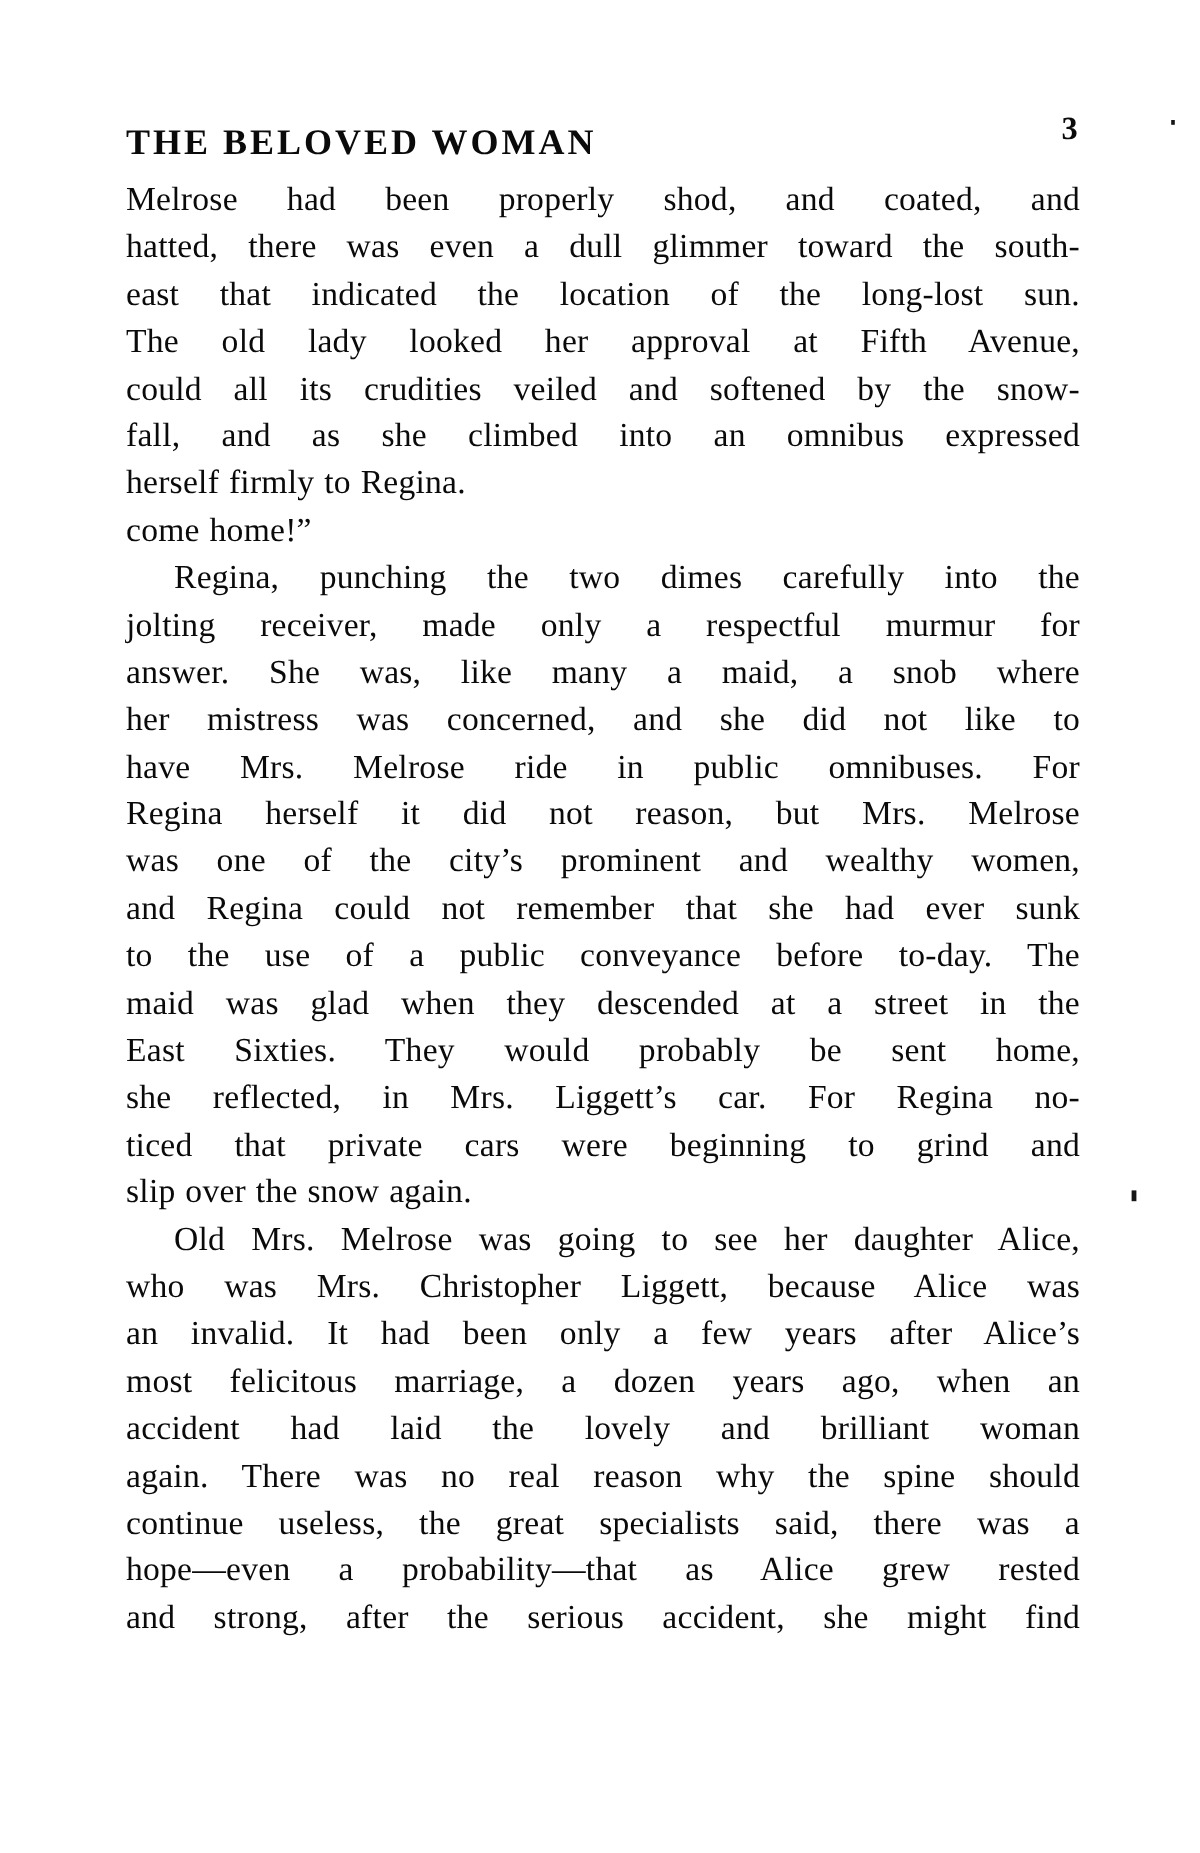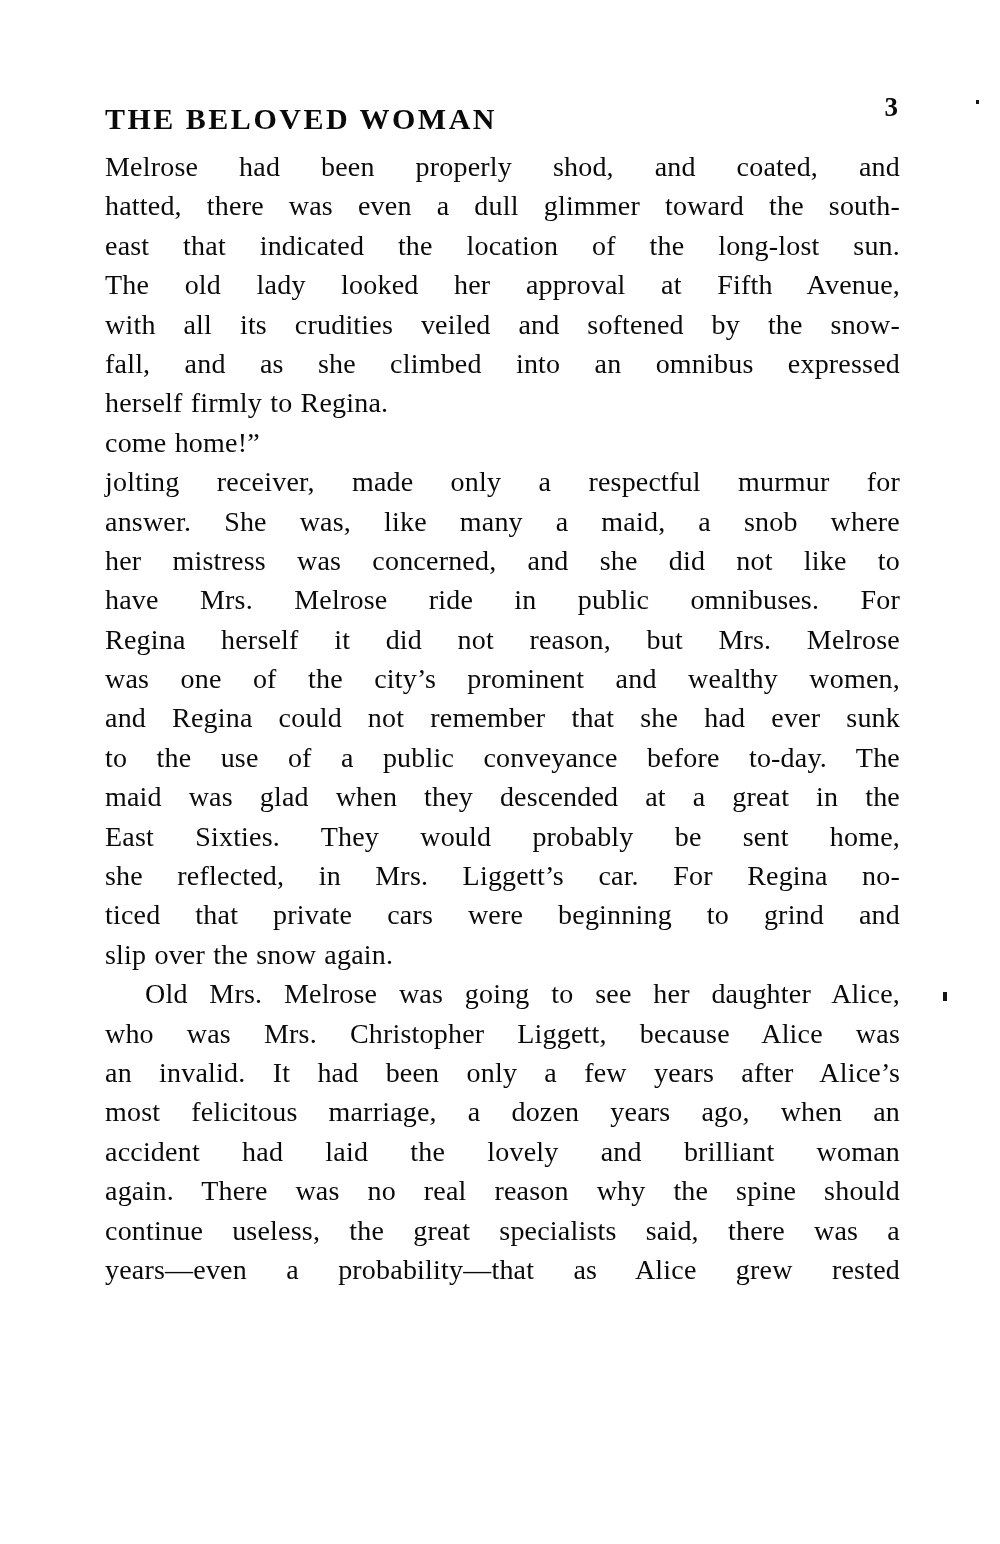--- a/index.html
+++ b/index.html
@@ -79,41 +79,43 @@
 <div class="page">
   <div class="header">
     <span class="running-title">THE BELOVED WOMAN</span>
     <span class="page-number">3</span>
   </div>
   <div class="body-text" id="body-text">
       <div class="line justify">Melrose had been properly shod, and coated, and</div>
       <div class="line justify">hatted, there was even a dull glimmer toward the south-</div>
       <div class="line justify">east that indicated the location of the long-lost sun.</div>
       <div class="line justify">The old lady looked her approval at Fifth Avenue,</div>
-      <div class="line justify">with all its crudities veiled and softened by the snow-</div>
+      <div class="line justify">could all its crudities veiled and softened by the snow-</div>
       <div class="line justify">fall, and as she climbed into an omnibus expressed</div>
       <div class="line last">herself firmly to Regina.</div>
       <div class="line last">come home!”</div>
+      <div class="line justify indent">Regina, punching the two dimes carefully into the</div>
       <div class="line justify">jolting receiver, made only a respectful murmur for</div>
       <div class="line justify">answer.  She was, like many a maid, a snob where</div>
       <div class="line justify">her mistress was concerned, and she did not like to</div>
       <div class="line justify">have Mrs. Melrose ride in public omnibuses.  For</div>
       <div class="line justify">Regina herself it did not reason, but Mrs. Melrose</div>
       <div class="line justify">was one of the city’s prominent and wealthy women,</div>
       <div class="line justify">and Regina could not remember that she had ever sunk</div>
       <div class="line justify">to the use of a public conveyance before to-day.  The</div>
-      <div class="line justify">maid was glad when they descended at a great in the</div>
+      <div class="line justify">maid was glad when they descended at a street in the</div>
       <div class="line justify">East Sixties.  They would probably be sent home,</div>
       <div class="line justify">she reflected, in Mrs. Liggett’s car.  For Regina no-</div>
       <div class="line justify">ticed that private cars were beginning to grind and</div>
       <div class="line last">slip over the snow again.</div>
       <div class="line justify indent">Old Mrs. Melrose was going to see her daughter Alice,</div>
       <div class="line justify">who was Mrs. Christopher Liggett, because Alice was</div>
       <div class="line justify">an invalid.  It had been only a few years after Alice’s</div>
       <div class="line justify">most felicitous marriage, a dozen years ago, when an</div>
       <div class="line justify">accident had laid the lovely and brilliant woman</div>
       <div class="line justify">again.  There was no real reason why the spine should</div>
       <div class="line justify">continue useless, the great specialists said, there was a</div>
-      <div class="line justify">years—even a probability—that as Alice grew rested</div>
+      <div class="line justify">hope—even a probability—that as Alice grew rested</div>
+      <div class="line justify">and strong, after the serious accident, she might find</div>
     </div>
 <div class="speck" style="left: 976px; top: 100px; width: 3px; height: 4px;"></div>
     <div class="speck" style="left: 943px; top: 992px; width: 4px; height: 9px;"></div>
   </div>
 
 </body></html>

